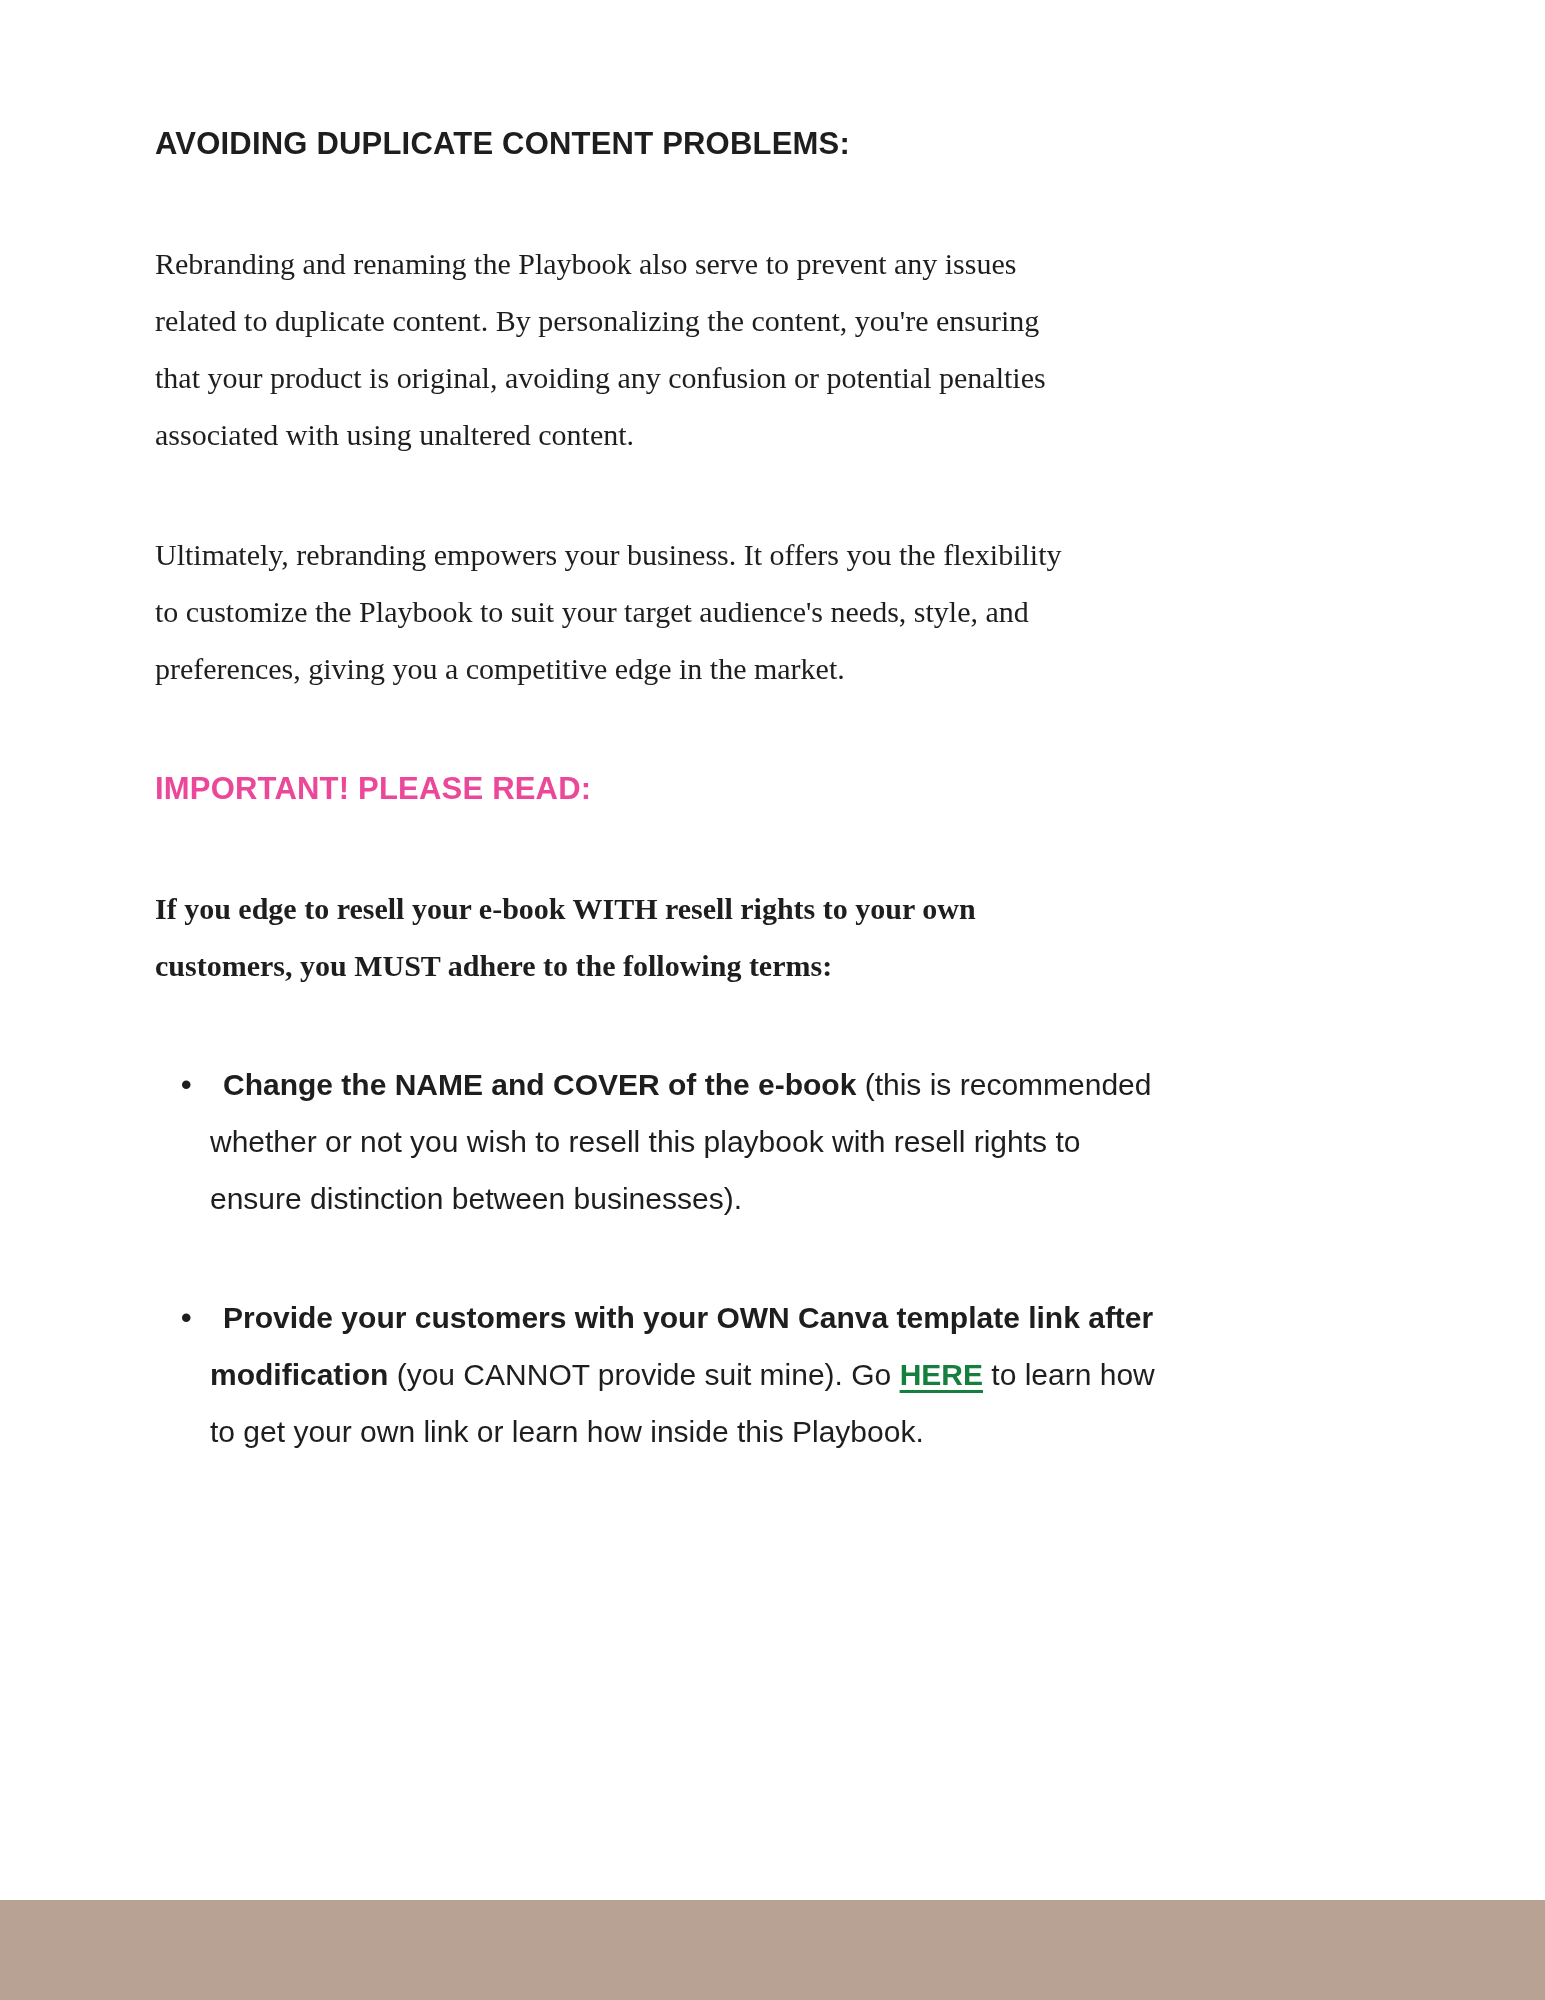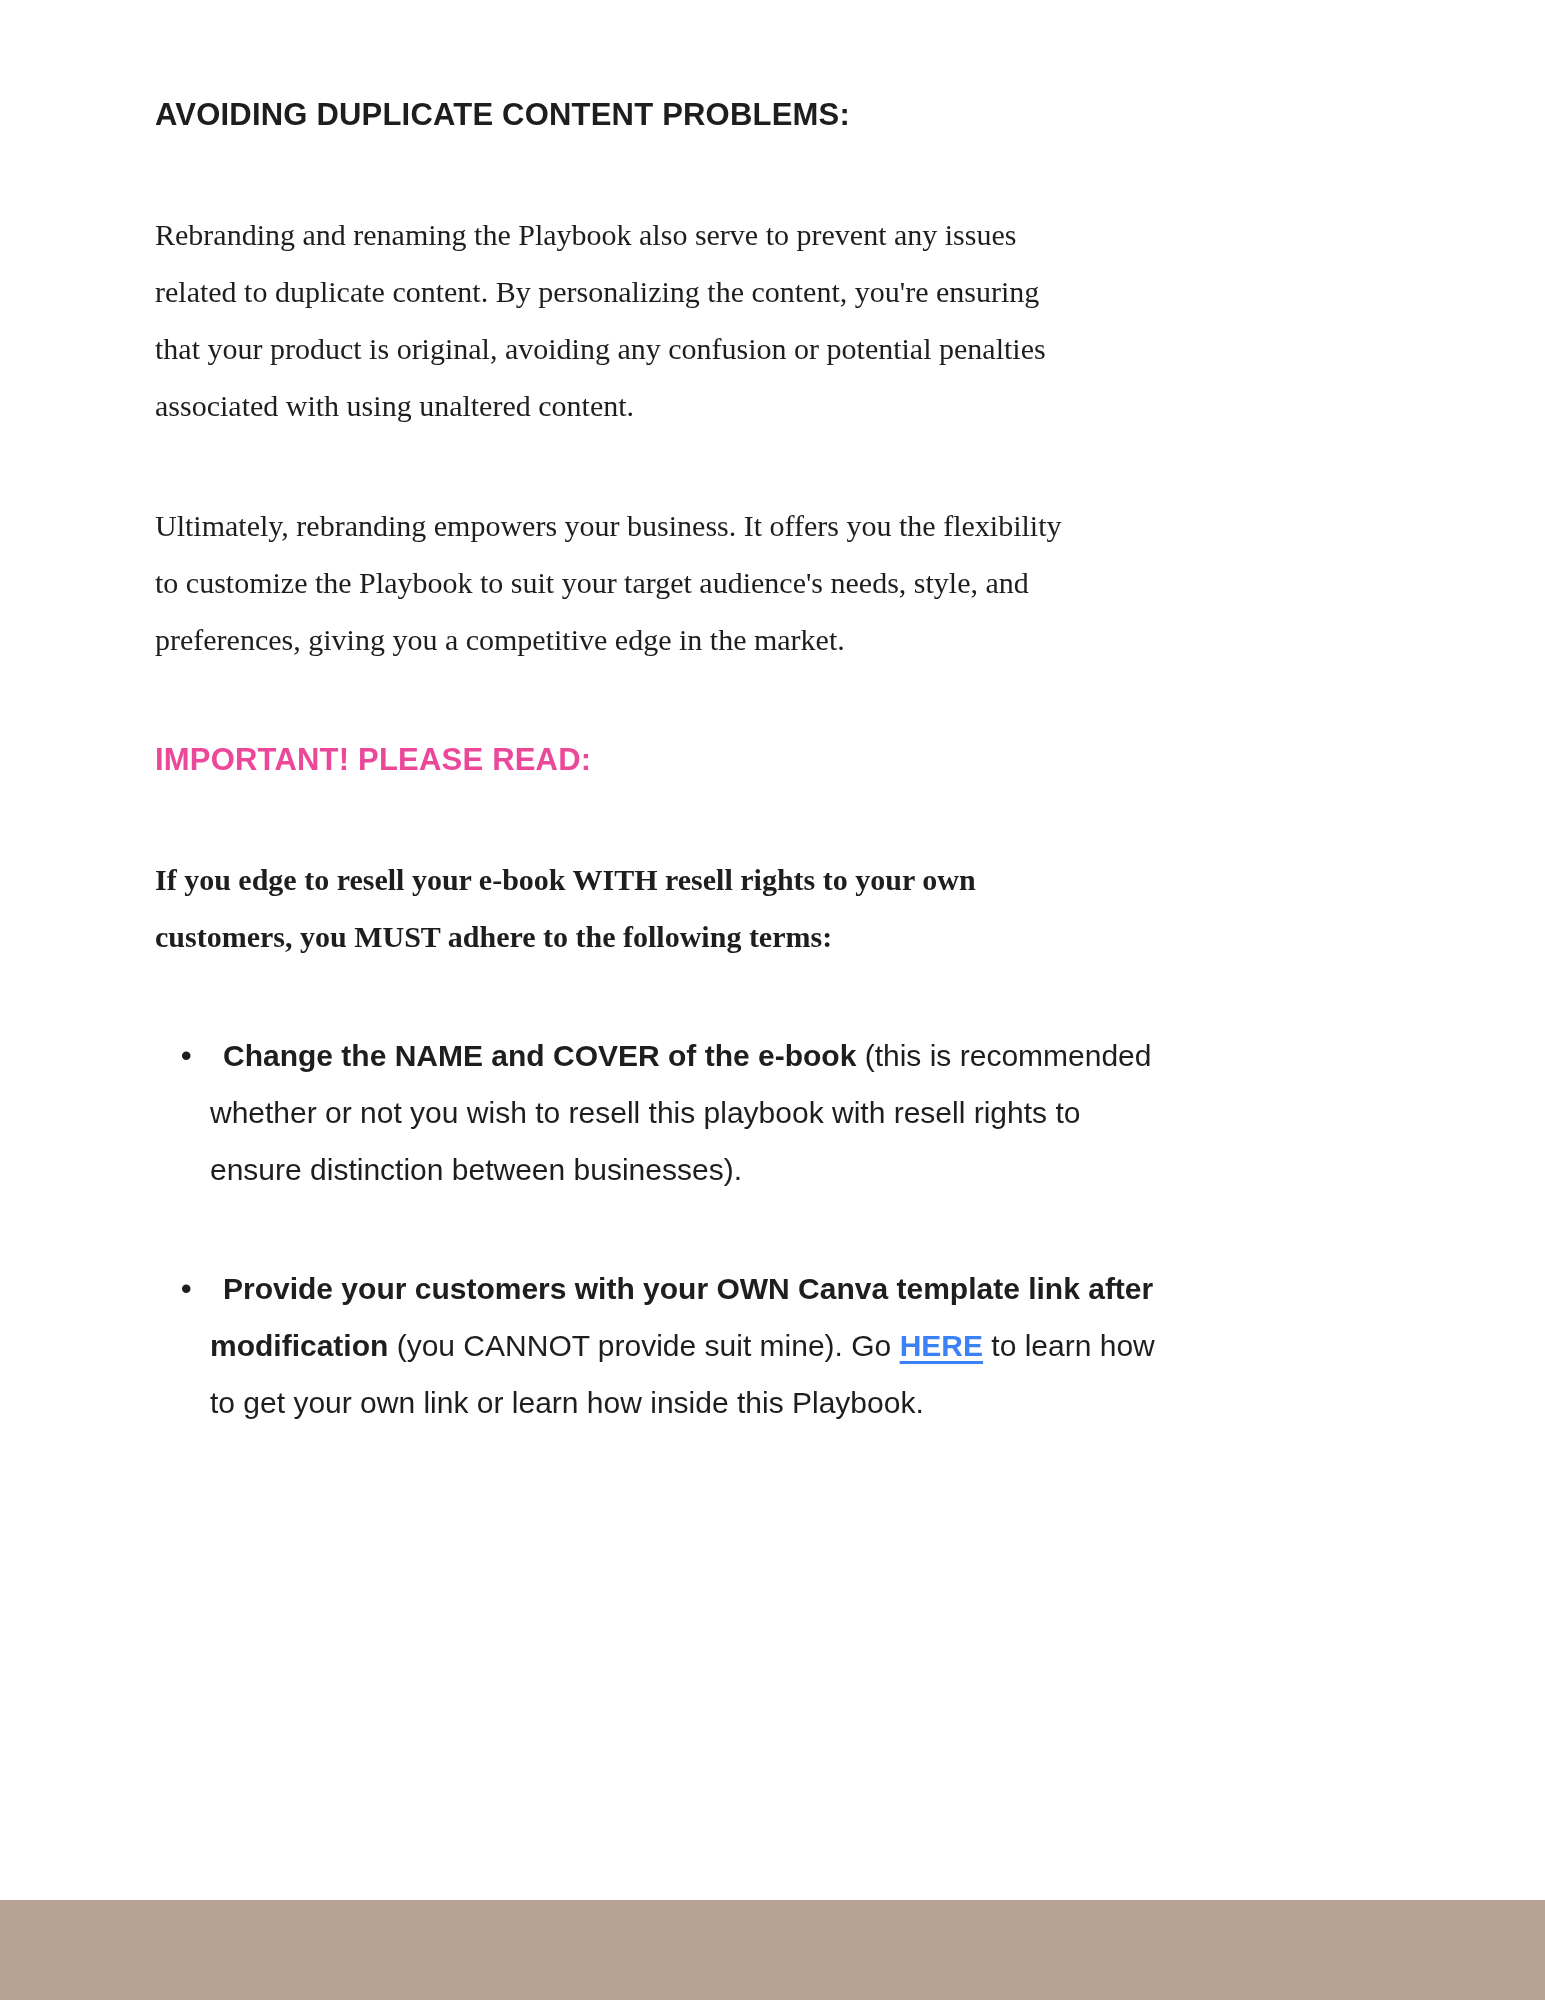--- a/index.html
+++ b/index.html
@@ -10,21 +10,21 @@
     background: #ffffff;
     overflow: hidden;
     font-family: "Liberation Sans", sans-serif;
     color: #1e1e1e;
   }
   .content {
     position: absolute;
     top: 0;
     left: 155px;
     width: 1240px;
-    padding-top: 86px;
+    padding-top: 115px;
     box-sizing: border-box;
   }
   .heading {
     margin: 63px 0 0 0;
     font-size: 31px;
     line-height: 57px;
     font-weight: 700;
     letter-spacing: 0.2px;
     white-space: pre-line;
   }
@@ -54,21 +54,21 @@
   .bullet-item + .bullet-item { margin-top: 62px; }
   .bullet-marker {
     position: absolute;
     left: 26px;
     top: 0;
     font-weight: 700;
     white-space: normal;
   }
   .b { font-weight: 700; margin-left: 13px; }
   .here-link {
-    color: #3b82f6;
+    color: #15803d;
     font-weight: 700;
     text-decoration: underline;
     text-decoration-thickness: 3px;
     text-underline-offset: 5px;
     cursor: pointer;
   }
   .bottom-bar {
     position: absolute;
     left: 0;
     bottom: 0;

